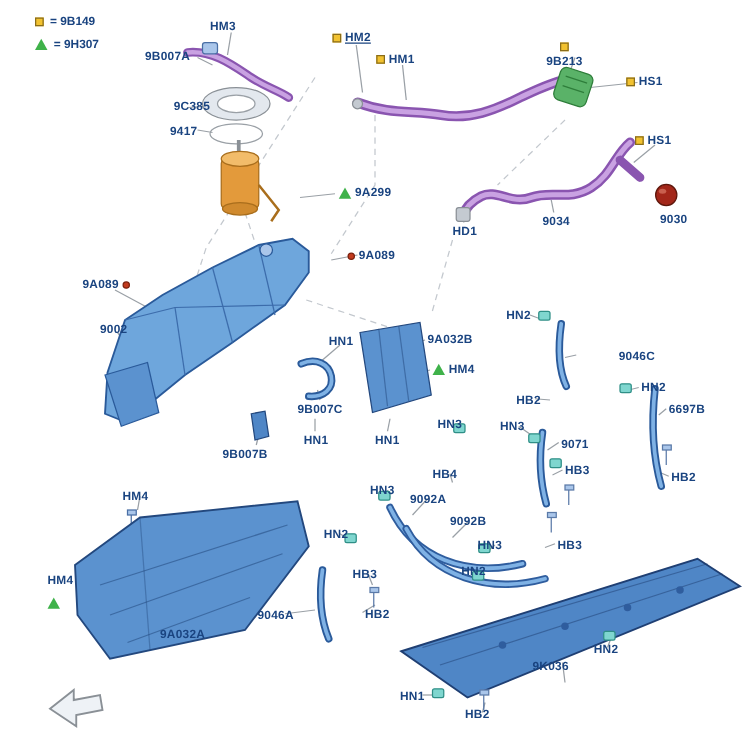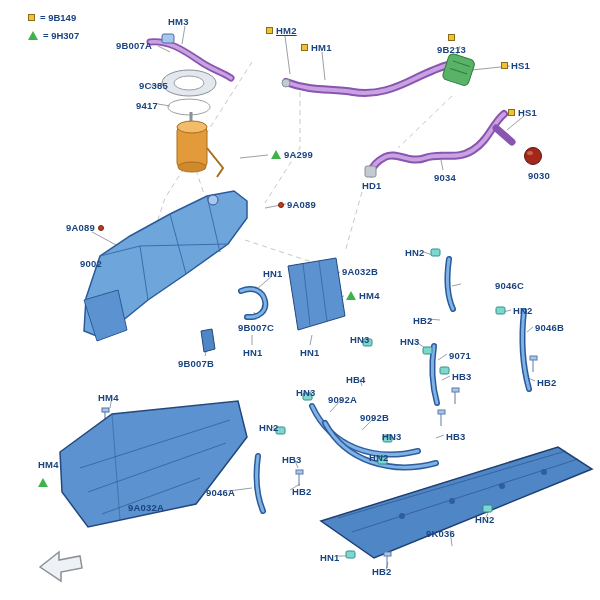--- a/index.html
+++ b/index.html
@@ -334,21 +334,21 @@
       <div class="part-label" style="left: 463px; top: 280px; padding-left: 32px;">
         <span>9046C</span>
       </div>
       <div class="part-label" style="left: 413px; top: 315px;">
         <span>HB2</span>
       </div>
       <div class="part-label" style="left: 513px; top: 305px;">
         <span>HN2</span>
       </div>
       <div class="part-label" style="left: 535px; top: 322px;">
-        <span>9046B</span>
+        <span>6697B</span>
       </div>
       <div class="part-label" style="left: 350px; top: 334px;">
         <span>HN3</span>
       </div>
       <div class="part-label" style="left: 400px; top: 336px;">
         <span>HN3</span>
       </div>
       <div class="part-label" style="left: 449px; top: 350px;">
         <span>9071</span>
       </div>

